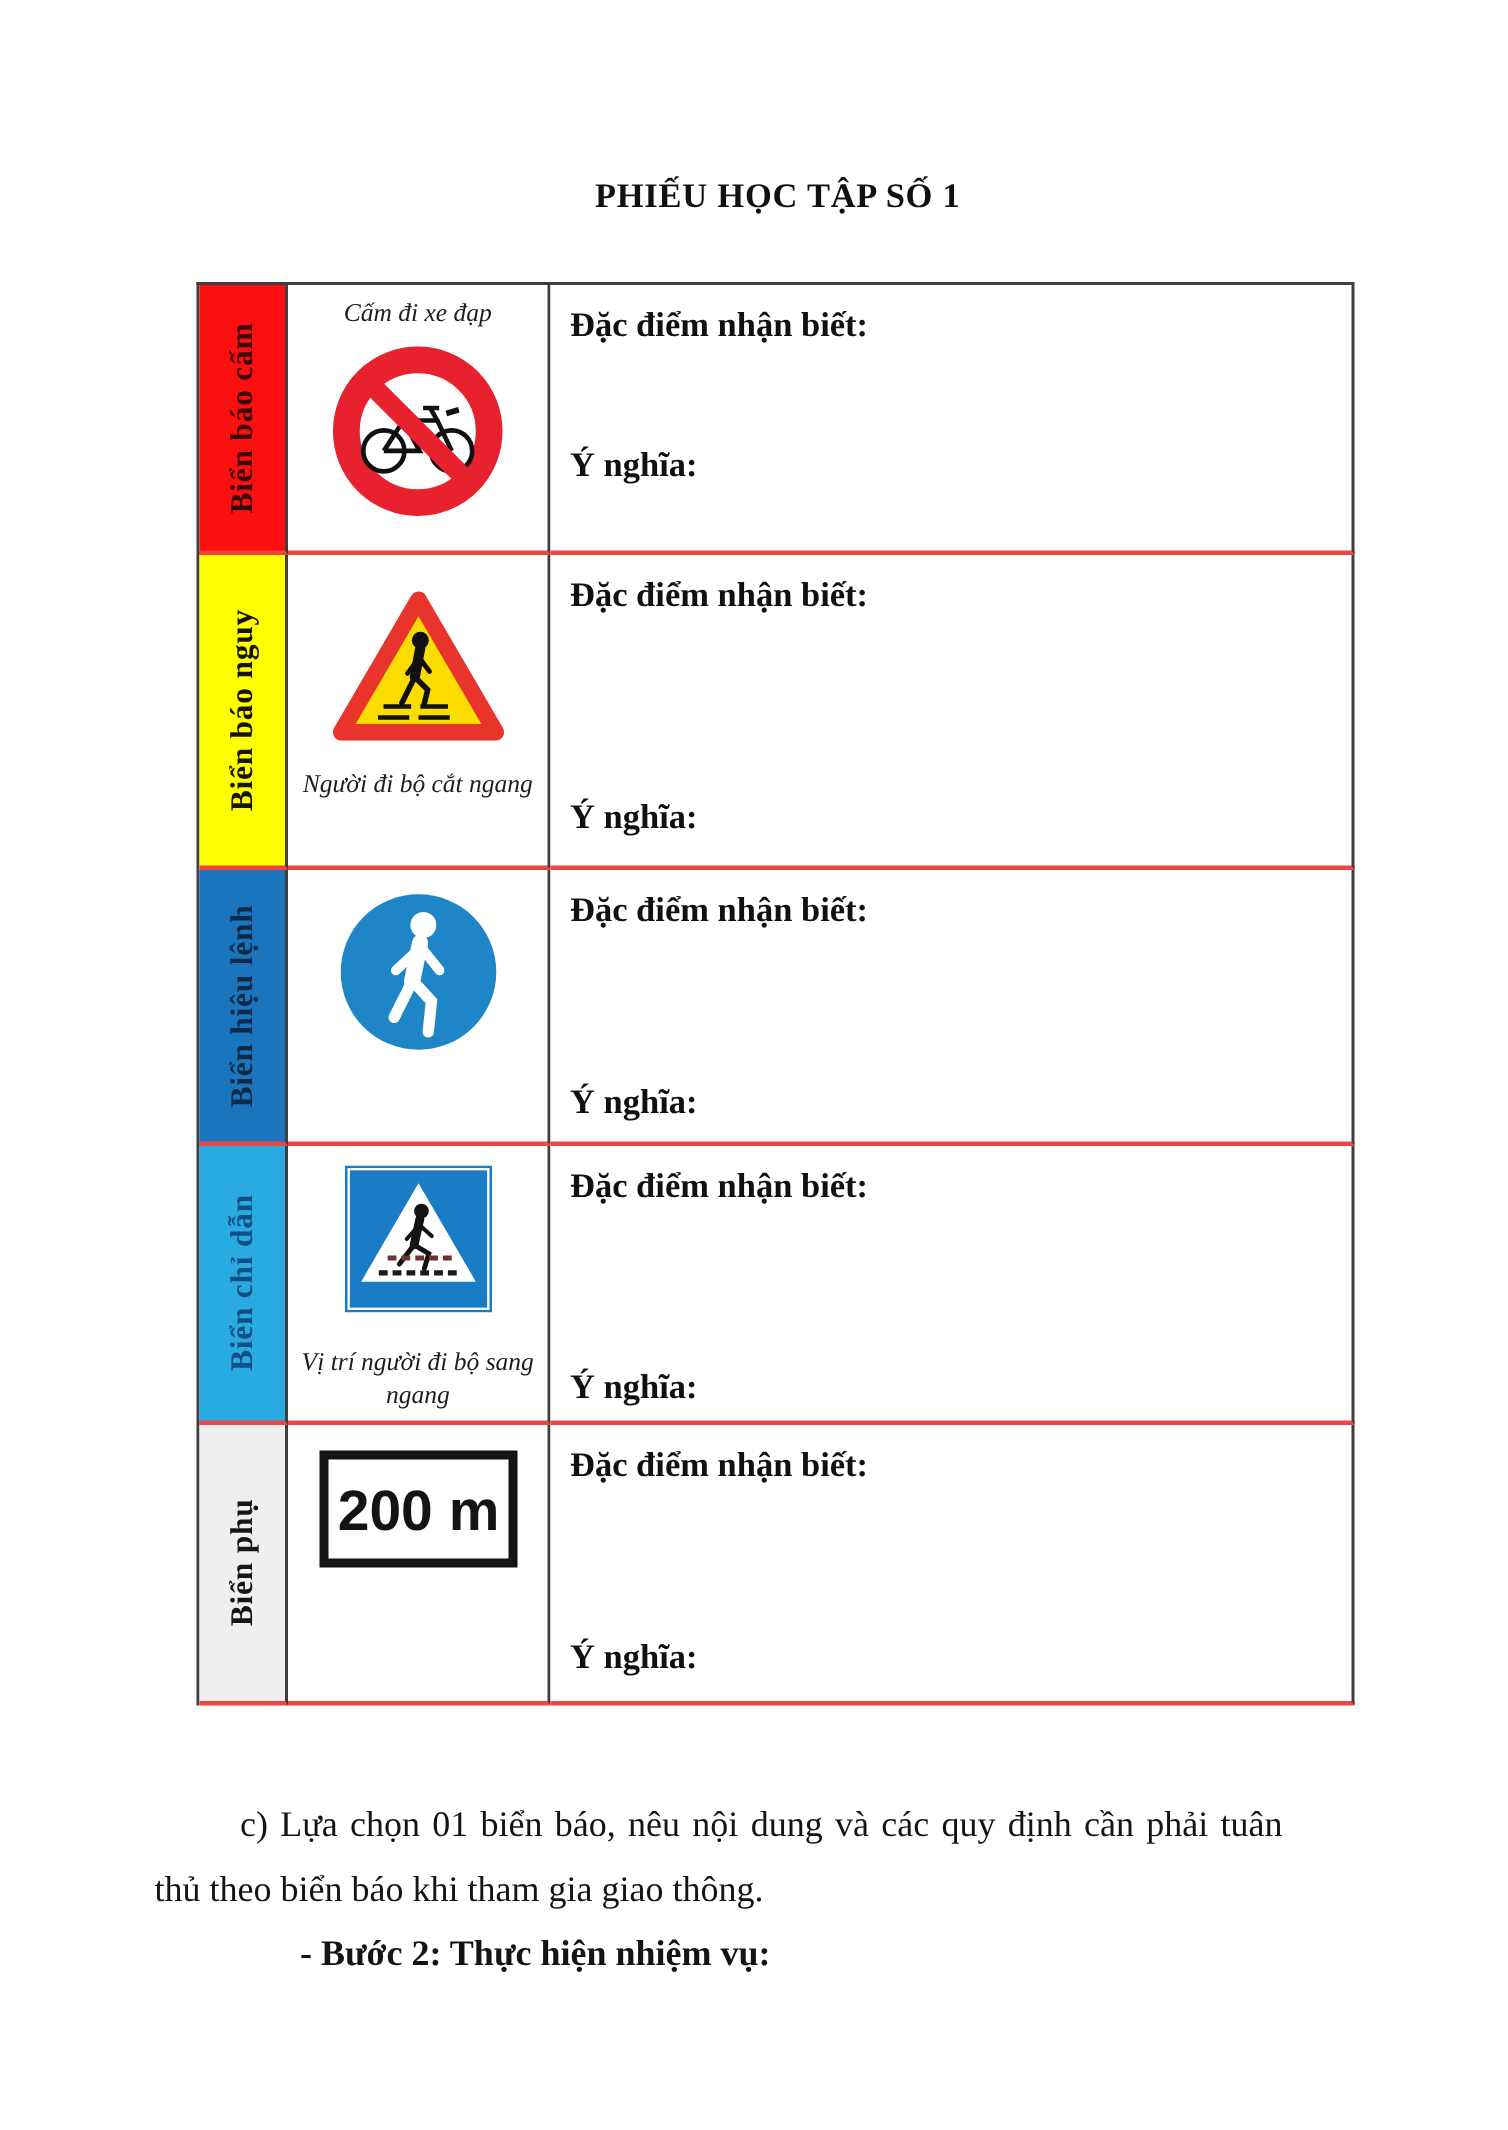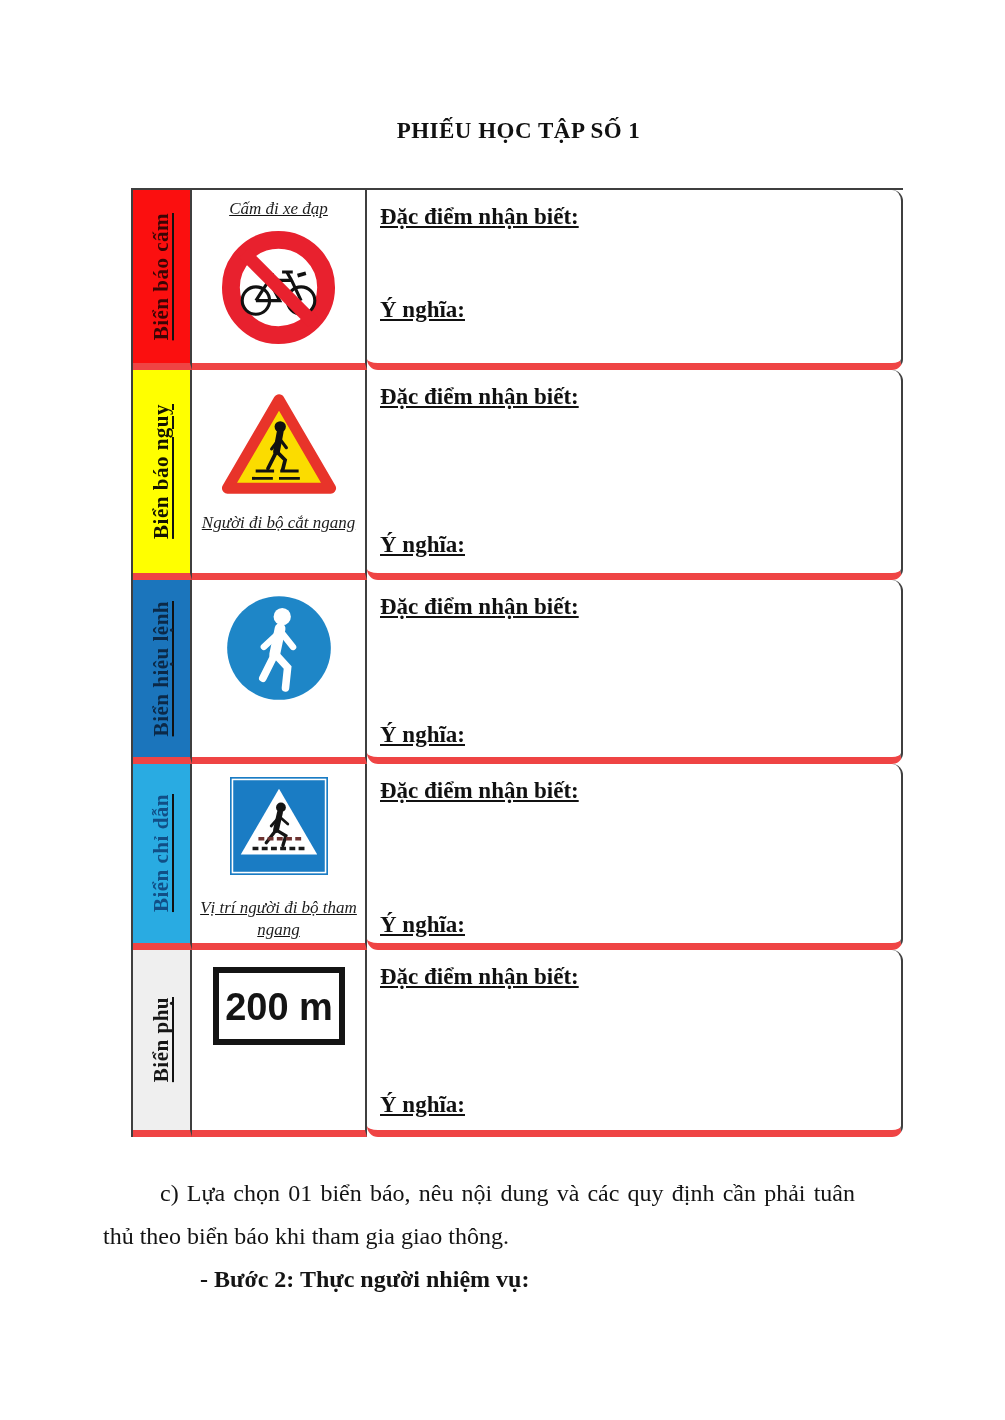--- a/index.html
+++ b/index.html
@@ -16,22 +16,22 @@
     position:absolute; left:131px; top:188px; width:772px;
     border-top:2px solid #3f3f3f; border-left:2px solid #3f3f3f;
   }
   .t-row { display:grid; grid-template-columns:59px 175px 1fr; }
   .t-row.r1 { height:180px; }
   .t-row.r2 { height:210px; }
   .t-row.r3 { height:184px; }
   .t-row.r4 { height:186px; }
   .t-row.r5 { height:187px; }
   .cell {
-    border-right:2px solid #3f3f3f; border-bottom:7px solid #ef4444;
-    position:relative; overflow:hidden; background:#fff;text-decoration:underline;
+    border-right:2px solid #3f3f3f; border-bottom:3px solid #ef4444;
+    position:relative; overflow:hidden; background:#fff;
   }
   .cat-cell { display:flex; align-items:center; justify-content:center; }
   .cat-label {
     writing-mode:vertical-rl; transform:rotate(180deg);
     font-weight:bold; font-size:21px; white-space:nowrap; letter-spacing:.5px;
   }
   .r1 .cat-cell { background:#fb0f0f; }
   .r1 .cat-label { color:#3a0505; }
   .r2 .cat-cell { background:#ffff00; }
   .r2 .cat-label { color:#141400; }
@@ -51,28 +51,28 @@
   }
   .r1 .sign-caption { margin-bottom:8px; }
   .r2 .sign-art { margin-top:12px; }
   .r2 .sign-caption { margin-top:14px; }
   .r3 .sign-art { margin-top:6px; }
   .r3 .sign-caption { margin-top:10px; }
   .r4 .sign-art { margin-top:5px; }
   .r4 .sign-caption { margin-top:22px; }
   .r5 .sign-art { margin-top:8px; }
   .r5 .sign-caption { margin-top:26px; max-width:168px; }
-  .text-cell { padding:12px 23px 0 13px;border-radius:11px; }
+  .text-cell { padding:12px 23px 0 13px; }
   .q-label { font-weight:bold; font-size:23px; line-height:1.3; }
   .r1 .meaning { margin-top:63px; }
   .r2 .meaning { margin-top:118px; }
   .r3 .meaning { margin-top:98px; }
   .r4 .meaning { margin-top:104px; }
   .r5 .meaning { margin-top:98px; }
-  .footer-block { position:absolute; left:103px; top:1172px; width:752px; }
+  .footer-block { position:absolute; left:103px; top:1196px; width:752px; }
   .para-c {
     font-size:24px; line-height:1.78; text-align:justify; text-indent:57px;
     color:#141414;
   }
   .step2 {
     font-size:24px; font-weight:bold; margin-top:9px; padding-left:97px;
     color:#141414;
   }
   svg { display:block; }
 </style>
@@ -167,21 +167,21 @@
         <path d="M50 12 L89 79 L11 79 Z" fill="#ffffff"></path>
         <circle cx="52" cy="31" r="5" fill="#141414"></circle>
         <g stroke="#141414" fill="none" stroke-linecap="round">
           <path d="M51 36 L47 54" stroke-width="6"></path>
           <path d="M50 41 L42 50 M50 40 L59 48" stroke-width="2.8"></path>
           <path d="M47 54 L37 67 M47 54 L57 60 L54 70" stroke-width="3.4"></path>
         </g>
         <path d="M29 63 H75" stroke="#6d3330" stroke-width="3.4" stroke-dasharray="6 3.4" fill="none"></path>
         <path d="M23 73 H79" stroke="#1a1a1a" stroke-width="3.6" stroke-dasharray="6 3.4" fill="none"></path>
       </svg>
-      <div class="sign-caption">Vị trí người đi bộ tham ngang</div>
+      <div class="sign-caption">Vị trí người đi bộ sang ngang</div>
     </div>
     <div class="cell text-cell">
       <div class="q-label">Đặc điểm nhận biết:</div>
       <div class="q-label meaning">Ý nghĩa:</div>
     </div>
   </div>
 
   <div class="t-row r5">
     <div class="cell cat-cell">
       <span class="cat-label">Biển phụ</span>
@@ -195,14 +195,14 @@
     <div class="cell text-cell">
       <div class="q-label">Đặc điểm nhận biết:</div>
       <div class="q-label meaning">Ý nghĩa:</div>
     </div>
   </div>
 
 </div>
 
 <div class="footer-block">
   <div class="para-c">c) Lựa chọn 01 biển báo, nêu nội dung và các quy định cần phải tuân thủ theo biển báo khi tham gia giao thông.</div>
-  <div class="step2">- Bước 2: Thực người nhiệm vụ:</div>
+  <div class="step2">- Bước 2: Thực hiện nhiệm vụ:</div>
 </div>
 
 </body></html>

